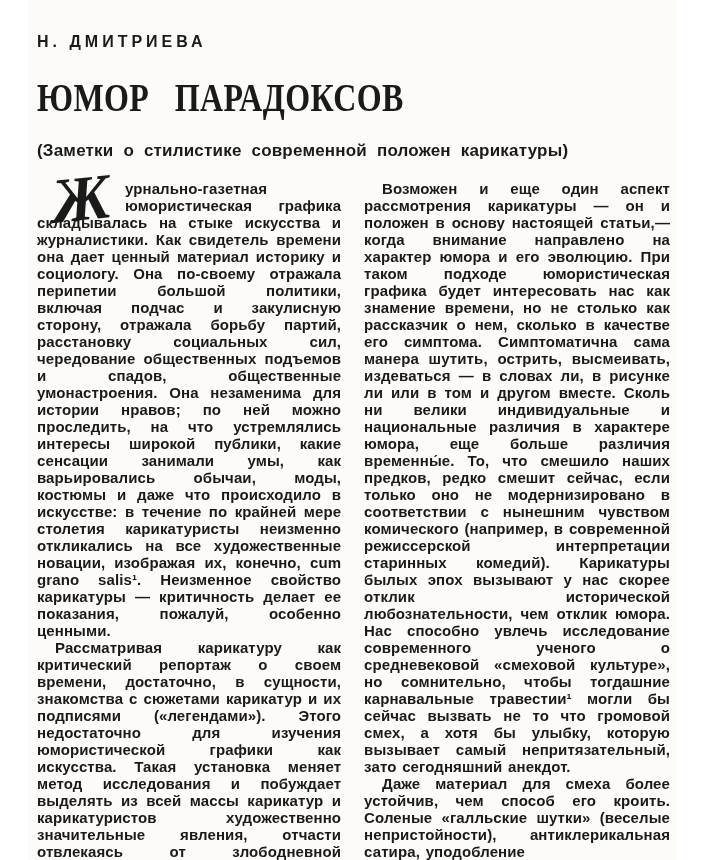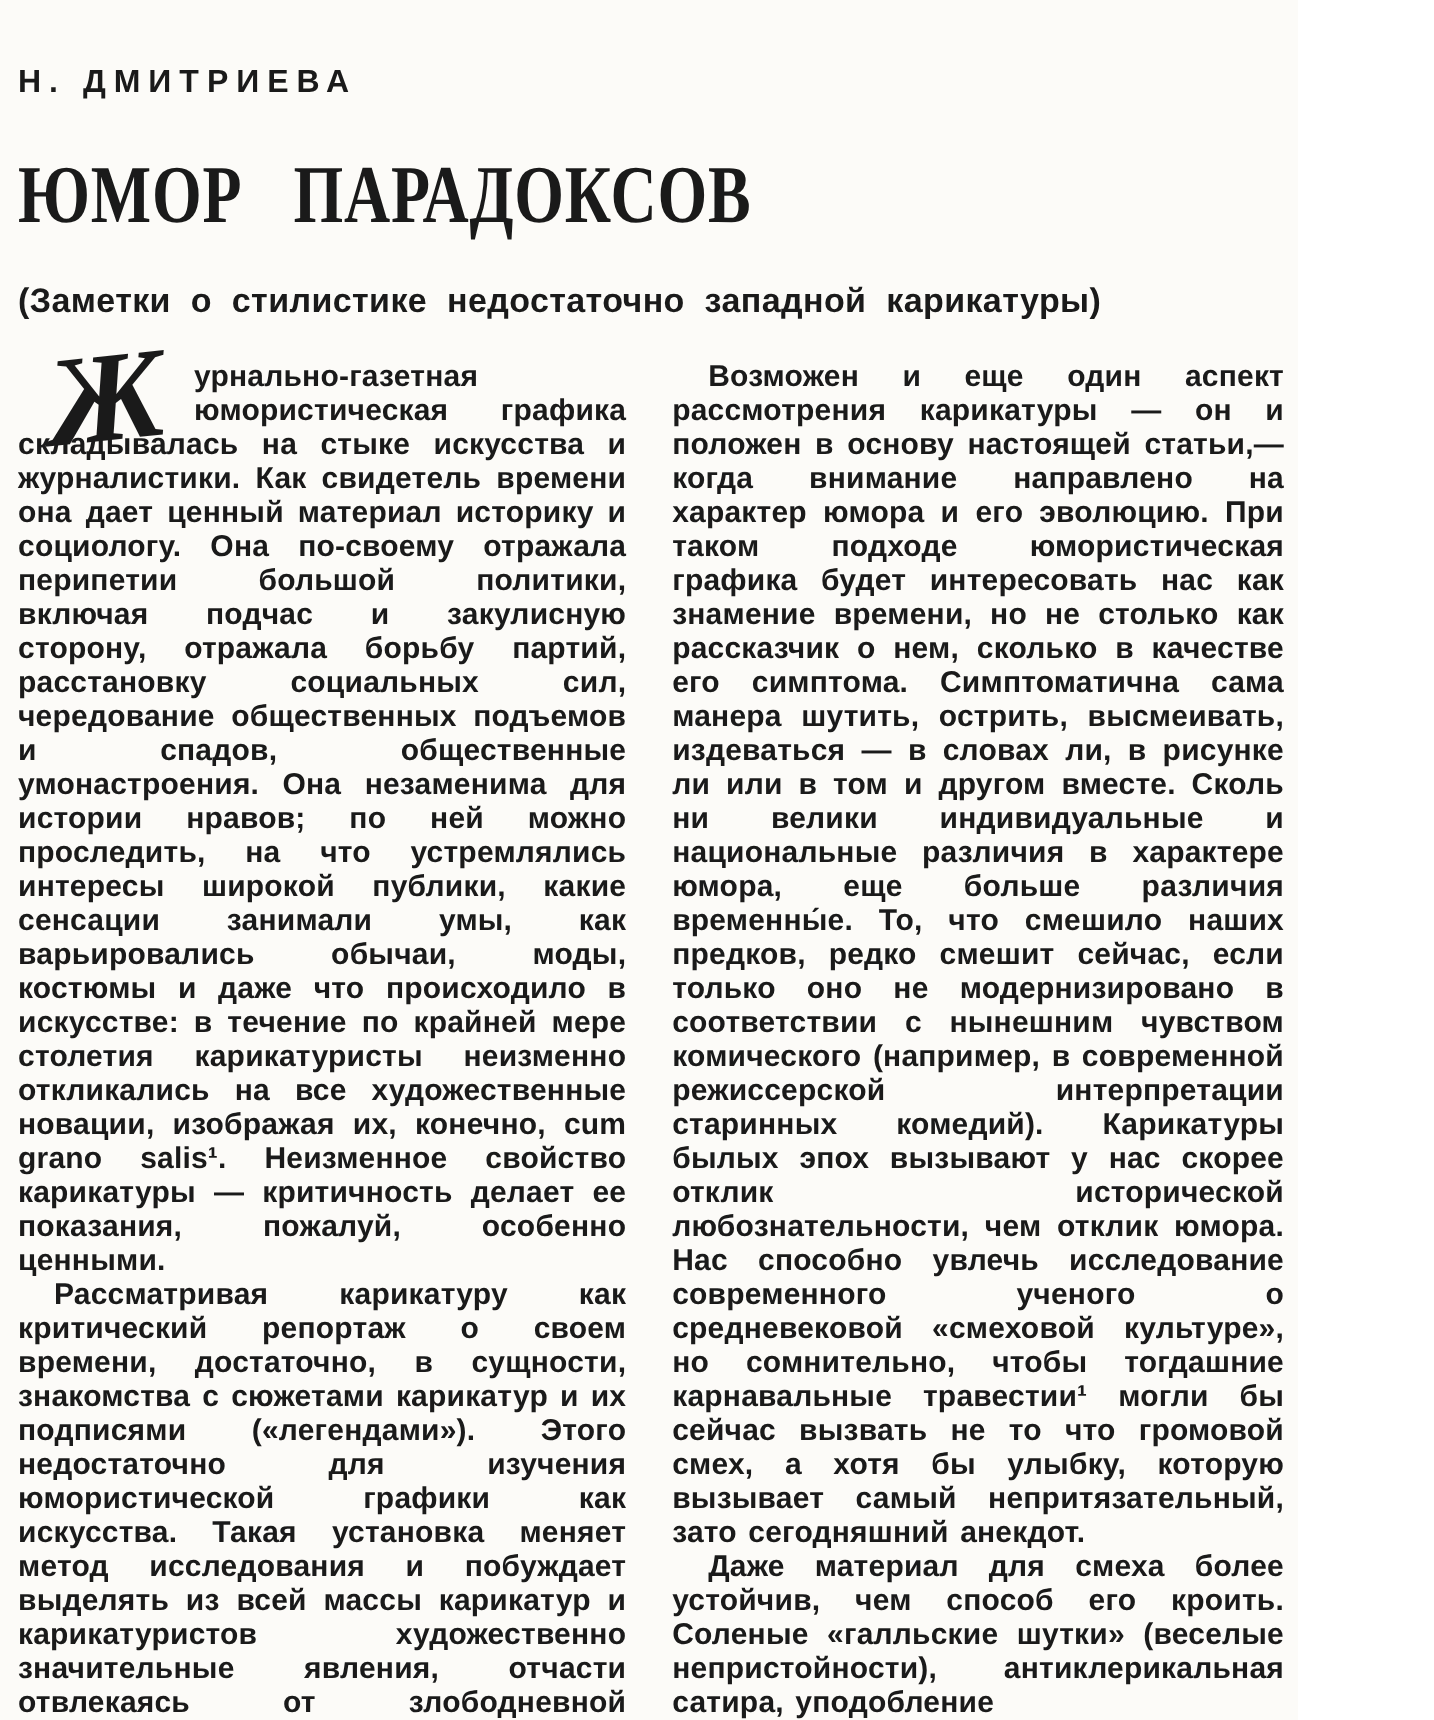--- a/index.html
+++ b/index.html
@@ -10,20 +10,21 @@
   }
   .page {
     position: relative;
     width: 649px;
     height: 860px;
     box-sizing: border-box;
     background: #fcfbf8;
     color: #1a1a1a;
     padding: 32px 7px 0 9px;
     overflow: hidden;
+    margin-left: 28px;
   }
   .author {
     font: 700 16px/1.2 "Liberation Sans", sans-serif;
     letter-spacing: 4px;
     margin: 0 0 26px 0;
   }
   .title {
     font: 700 41px/1 "Liberation Serif", serif;
     margin: 0 0 22px 0;
     white-space: nowrap;
@@ -83,21 +84,21 @@
 </style>
 </head>
 <body>
 
 <div class="page" style="background: rgb(252, 251, 248); color: rgb(26, 26, 26);">
 
   <div class="author">Н. ДМИТРИЕВА</div>
 
   <h1 class="title">ЮМОР ПАРАДОКСОВ</h1>
 
-  <div class="subtitle">(Заметки о стилистике недостаточно западной карикатуры)</div>
+  <div class="subtitle">(Заметки о стилистике современной положен карикатуры)</div>
 
   <div class="columns">
 
     <div class="col col-left">
       <p class="body"><span class="dropcap">Ж</span><span>урнально-газетная юмористическая графика складывалась на стыке искусства и журналистики. Как свидетель времени она дает ценный материал историку и социологу. Она по-своему отражала перипетии большой политики, включая подчас и закулисную сторону, отражала борьбу партий, расстановку социальных сил, чередование общественных подъемов и спадов, общественные умонастроения. Она незаменима для истории нравов; по ней можно проследить, на что устремлялись интересы широкой публики, какие сенсации занимали умы, как варьировались обычаи, моды, костюмы и даже что происходило в искусстве: в течение по крайней мере столетия карикатуристы неизменно откликались на все художественные новации, изображая их, конечно, cum grano salis¹. Неизменное свойство карикатуры — критичность делает ее показания, пожалуй, особенно ценными.</span></p>
 
       <p class="body indent">Рассматривая карикатуру как критический репортаж о своем времени, достаточно, в сущности, знакомства с сюжетами карикатур и их подписями («легендами»). Этого недостаточно для изучения юмористической графики как искусства. Такая установка меняет метод исследования и побуждает выделять из всей массы карикатур и карикатуристов художественно значительные явления, отчасти отвлекаясь от злободневной журналистской функции, которую они в свое время выполняли. Путь, естествен-</p>
 
       <div class="fn-divider"></div>
 

